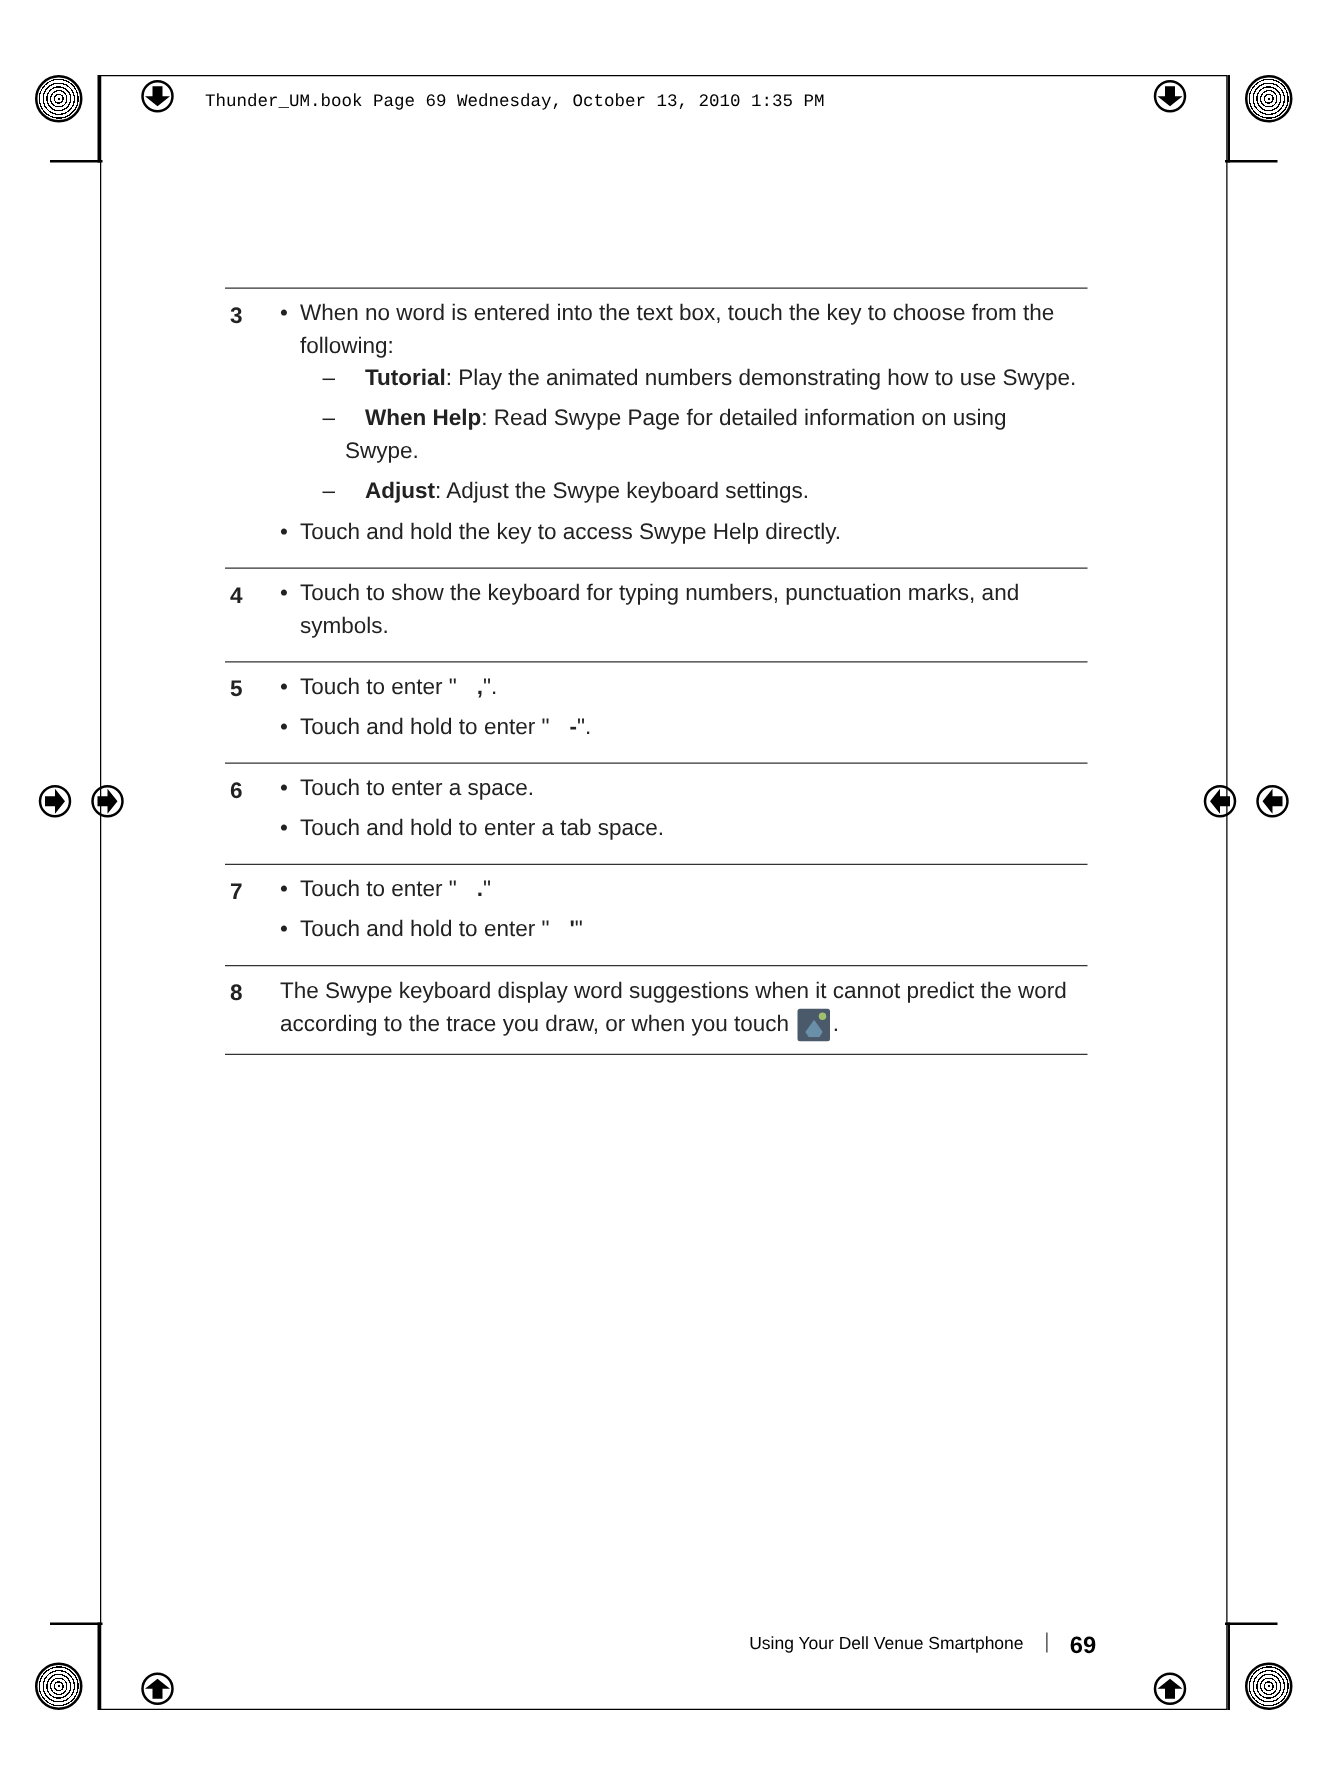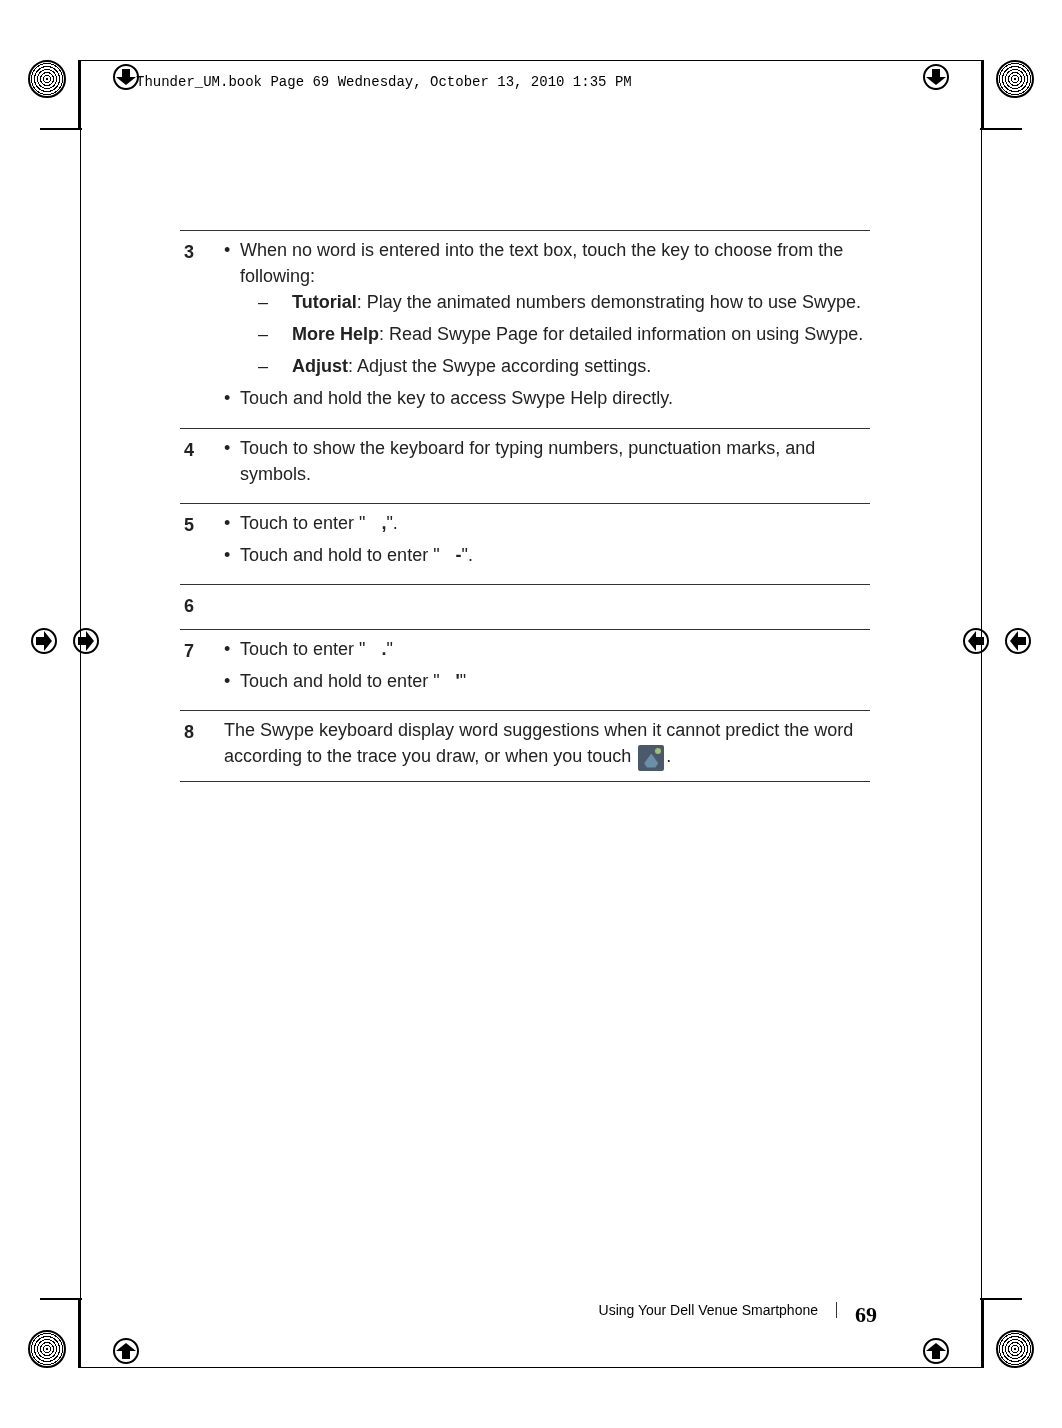--- a/index.html
+++ b/index.html
@@ -14,21 +14,21 @@
       position: absolute;
       top: 60px;
       left: 80px;
       right: 80px;
       bottom: 60px;
       border: 1px solid #000;
     }
     .header-text {
       position: absolute;
       top: 74px;
-      left: 136px;
+      left: 164px;
       font-family: "Courier New", monospace;
       font-size: 14px;
     }
     .crop-mark { position: absolute; }
     .crop-tl { top: 60px; left: 78px; width: 2px; height: 70px; background: #000; }
     .crop-tl2 { top: 128px; left: 40px; width: 42px; height: 2px; background: #000; }
     .crop-tr { top: 60px; right: 78px; width: 2px; height: 70px; background: #000; }
     .crop-tr2 { top: 128px; right: 40px; width: 42px; height: 2px; background: #000; }
     .crop-bl { bottom: 60px; left: 78px; width: 2px; height: 70px; background: #000; }
     .crop-bl2 { bottom: 128px; left: 40px; width: 42px; height: 2px; background: #000; }
@@ -111,21 +111,21 @@
     }
     .footer {
       position: absolute;
       bottom: 100px;
       right: 185px;
       font-size: 14px;
       display: flex;
       gap: 18px;
     }
     .footer .sep { width: 1px; height: 16px; background: #333; }
-    .footer .pn { font-weight: bold; font-size: 22px; font-family: Liberation Serif, serif; }
+    .footer .pn { font-weight: bold; font-size: 19px; }
   </style>
 </head>
 <body>
 
 <div class="page-frame"></div>
 <div class="header-text">Thunder_UM.book  Page 69  Wednesday, October 13, 2010  1:35 PM</div>
 
 <div class="crop-mark crop-tl"></div>
 <div class="crop-mark crop-tl2"></div>
 <div class="crop-mark crop-tr"></div>
@@ -176,22 +176,22 @@
 <div class="content">
 
   <div class="row">
     <div class="num">3</div>
     <div class="body">
       <ul class="bullets">
         <li>
           <span>When no word is entered into the text box, touch the key to choose from the following:</span>
           <ul class="dashes">
             <li><span class="b">Tutorial</span><span>: Play the animated numbers demonstrating how to use Swype.</span></li>
-            <li><span class="b">More Help</span><span>: Read Swype Page for detailed information on using Swype.</span></li>
-            <li><span class="b">Adjust</span><span>: Adjust the Swype according settings.</span></li>
+            <li><span class="b">When Help</span><span>: Read Swype Page for detailed information on using Swype.</span></li>
+            <li><span class="b">Adjust</span><span>: Adjust the Swype keyboard settings.</span></li>
           </ul>
         </li>
         <li>Touch and hold the key to access Swype Help directly.</li>
       </ul>
     </div>
   </div>
 
   <div class="row">
     <div class="num">4</div>
     <div class="body">
@@ -206,20 +206,26 @@
     <div class="body">
       <ul class="bullets">
         <li><span>Touch to enter "</span><span class="b">,</span><span>".</span></li>
         <li><span>Touch and hold to enter "</span><span class="b">-</span><span>".</span></li>
       </ul>
     </div>
   </div>
 
   <div class="row">
     <div class="num">6</div>
+    <div class="body">
+      <ul class="bullets">
+        <li>Touch to enter a space.</li>
+        <li>Touch and hold to enter a tab space.</li>
+      </ul>
+    </div>
   </div>
 
   <div class="row">
     <div class="num">7</div>
     <div class="body">
       <ul class="bullets">
         <li><span>Touch to enter "</span><span class="b">.</span><span>"</span></li>
         <li><span>Touch and hold to enter "</span><span class="b">'</span><span>"</span></li>
       </ul>
     </div>

